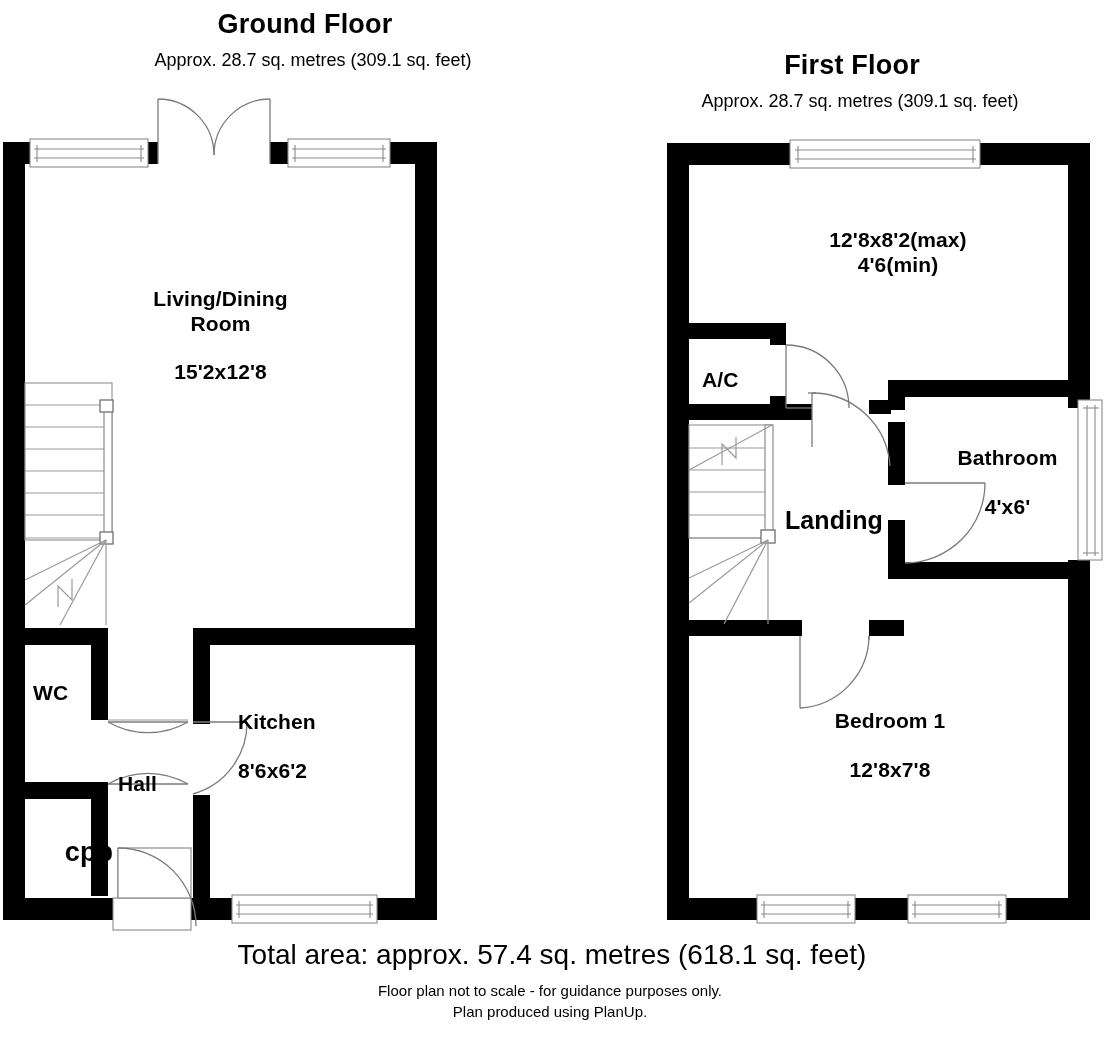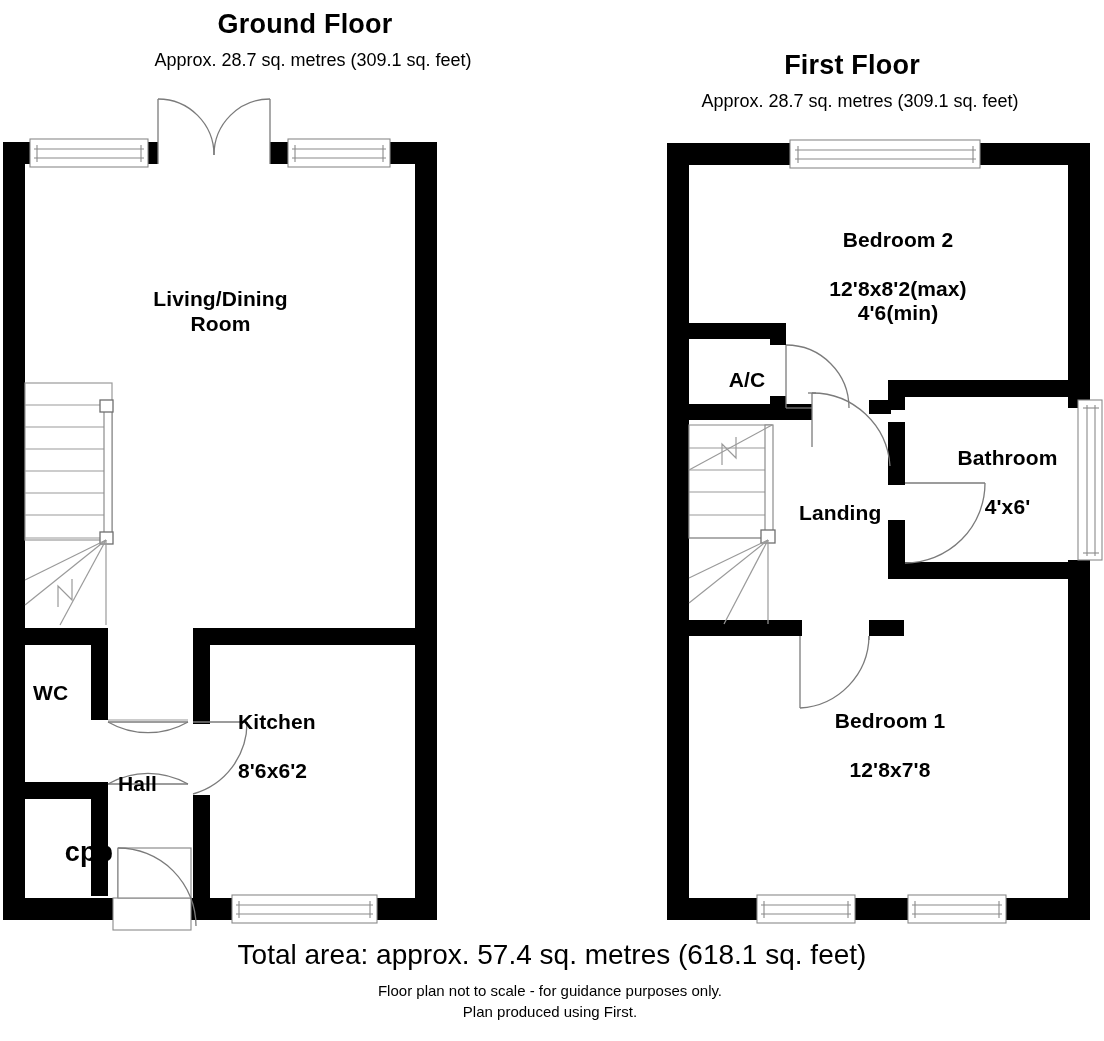--- a/index.html
+++ b/index.html
@@ -92,22 +92,22 @@
   .rl-name { display: block; }
   .rl-dims { display: block; }
 
   #lbl-living   { left: 108px; top: 263px; width: 225px; font-size: 21px; }
   #lbl-kitchen  { left: 238px; top: 686px; width: 185px; font-size: 21px; text-align: left; }
   #lbl-wc       { left: 33px;  top: 657px; width: 100px; font-size: 21px; text-align: left; }
   #lbl-hall     { left: 118px; top: 748px; width: 100px; font-size: 21px; text-align: left; }
   #lbl-cpb      { left: 39px;  top: 806px; width: 100px; font-size: 27px; text-align: center; }
 
   #lbl-bed2     { left: 778px; top: 204px; width: 240px; font-size: 21px; }
-  #lbl-ac       { left: 702px; top: 344px; width: 90px;  font-size: 21px; text-align: center; }
-  #lbl-landing  { left: 785px; top: 477px; width: 130px; font-size: 21px; text-align: left; margin-left: 14px; }
+  #lbl-ac       { left: 702px; top: 344px; width: 90px;  font-size: 21px; text-align: left; }
+  #lbl-landing  { left: 785px; top: 477px; width: 130px; font-size: 25px; text-align: left; }
   #lbl-bathroom { left: 920px; top: 422px; width: 175px; font-size: 21px; }
   #lbl-bed1     { left: 805px; top: 685px; width: 170px; font-size: 21px; }
 </style>
 </head>
 <body>
 
 <div class="plan-page">
 
   <div class="floor-title-block ground">
     <div class="floor-title">Ground Floor</div>
@@ -328,41 +328,41 @@
         <line class="stair-line" x1="768" y1="540" x2="689" y2="603"></line>
         <line class="stair-line" x1="768" y1="540" x2="724" y2="624"></line>
         <line class="stair-line" x1="768" y1="540" x2="768" y2="624"></line>
       </g>
     </g>
   </svg>
 
   <div class="room-label center" id="lbl-living">
     <span class="rl-name">Living/Dining
 Room</span>
+    <span class="rl-dims">15'2x12'8</span>
   </div>
 
   <div class="room-label left" id="lbl-kitchen">
     <span class="rl-name">Kitchen</span>
     <span class="rl-dims">8'6x6'2</span>
   </div>
 
   <div class="room-label left" id="lbl-wc">
     <span class="rl-name">WC</span>
   </div>
 
   <div class="room-label left" id="lbl-hall">
     <span class="rl-name">Hall</span>
   </div>
 
   <div class="room-label left" id="lbl-cpb">
     <span class="rl-name">cpb</span>
   </div>
 
   <div class="room-label center" id="lbl-bed2">
-    <span class="rl-name">Bedroom 2</span>
     <span class="rl-dims">12'8x8'2(max)
 4'6(min)</span>
   </div>
 
   <div class="room-label left" id="lbl-ac">
     <span class="rl-name">A/C</span>
   </div>
 
   <div class="room-label left" id="lbl-landing">
     <span class="rl-name">Landing</span>
@@ -375,17 +375,17 @@
 
   <div class="room-label center" id="lbl-bed1">
     <span class="rl-name">Bedroom 1</span>
     <span class="rl-dims">12'8x7'8</span>
   </div>
 
   <div class="footer">
     <div class="total-area">Total area: approx. 57.4 sq. metres (618.1 sq. feet)</div>
     <div class="disclaimer">
       <span>Floor plan not to scale - for guidance purposes only.</span><br>
-      <span>Plan produced using First.</span>
+      <span>Plan produced using PlanUp.</span>
     </div>
   </div>
 
 </div>
 
 </body></html>

